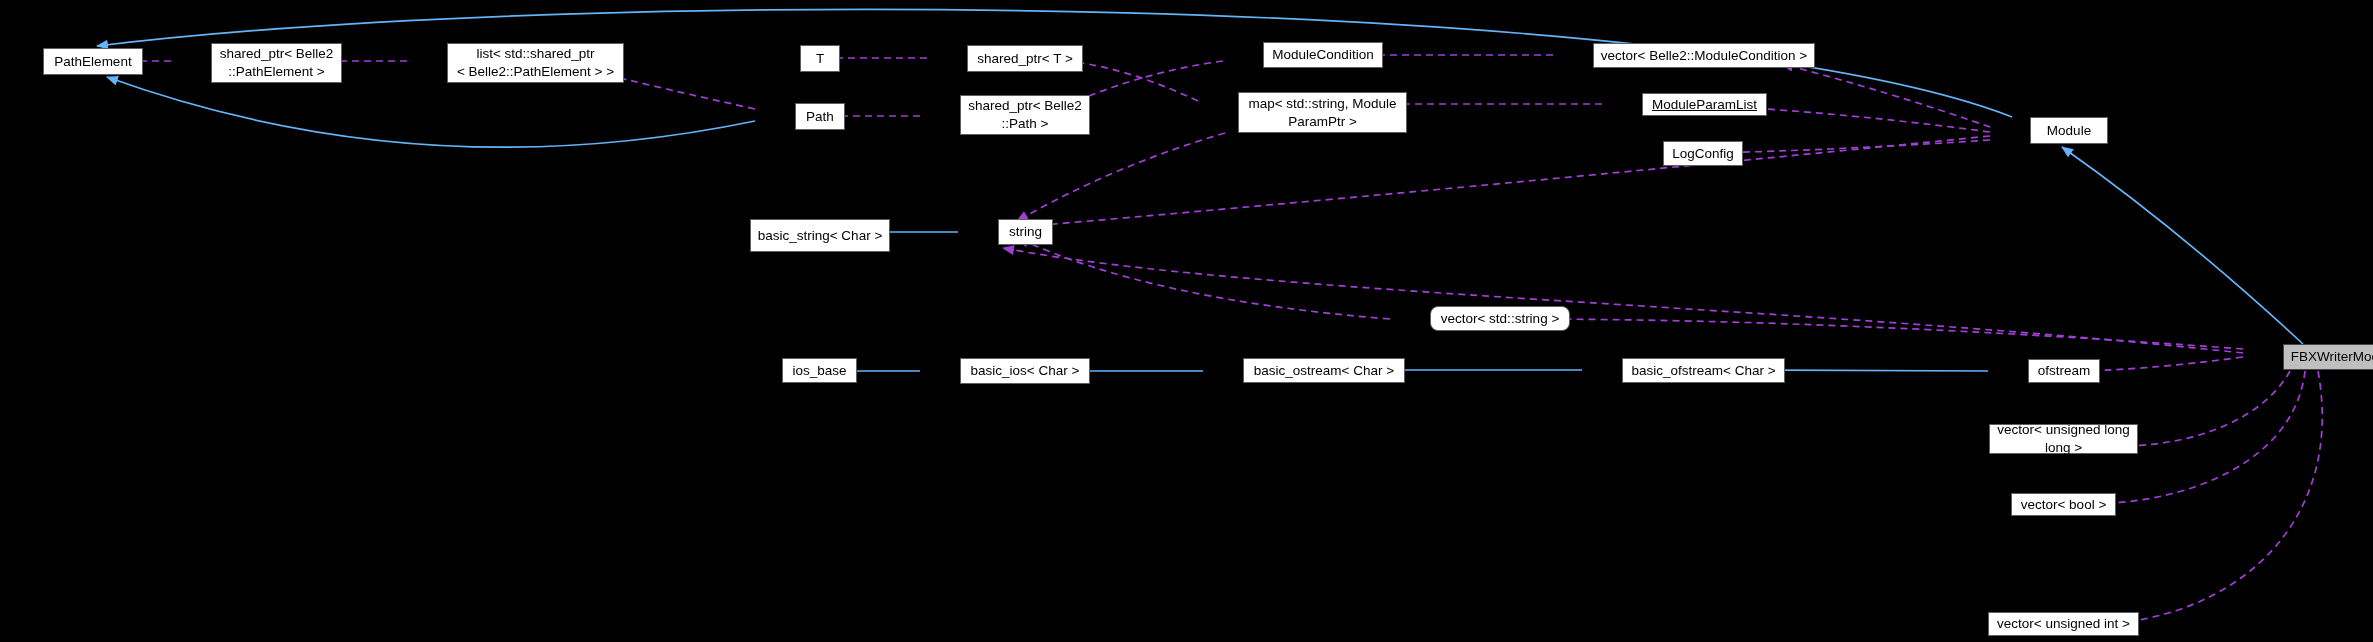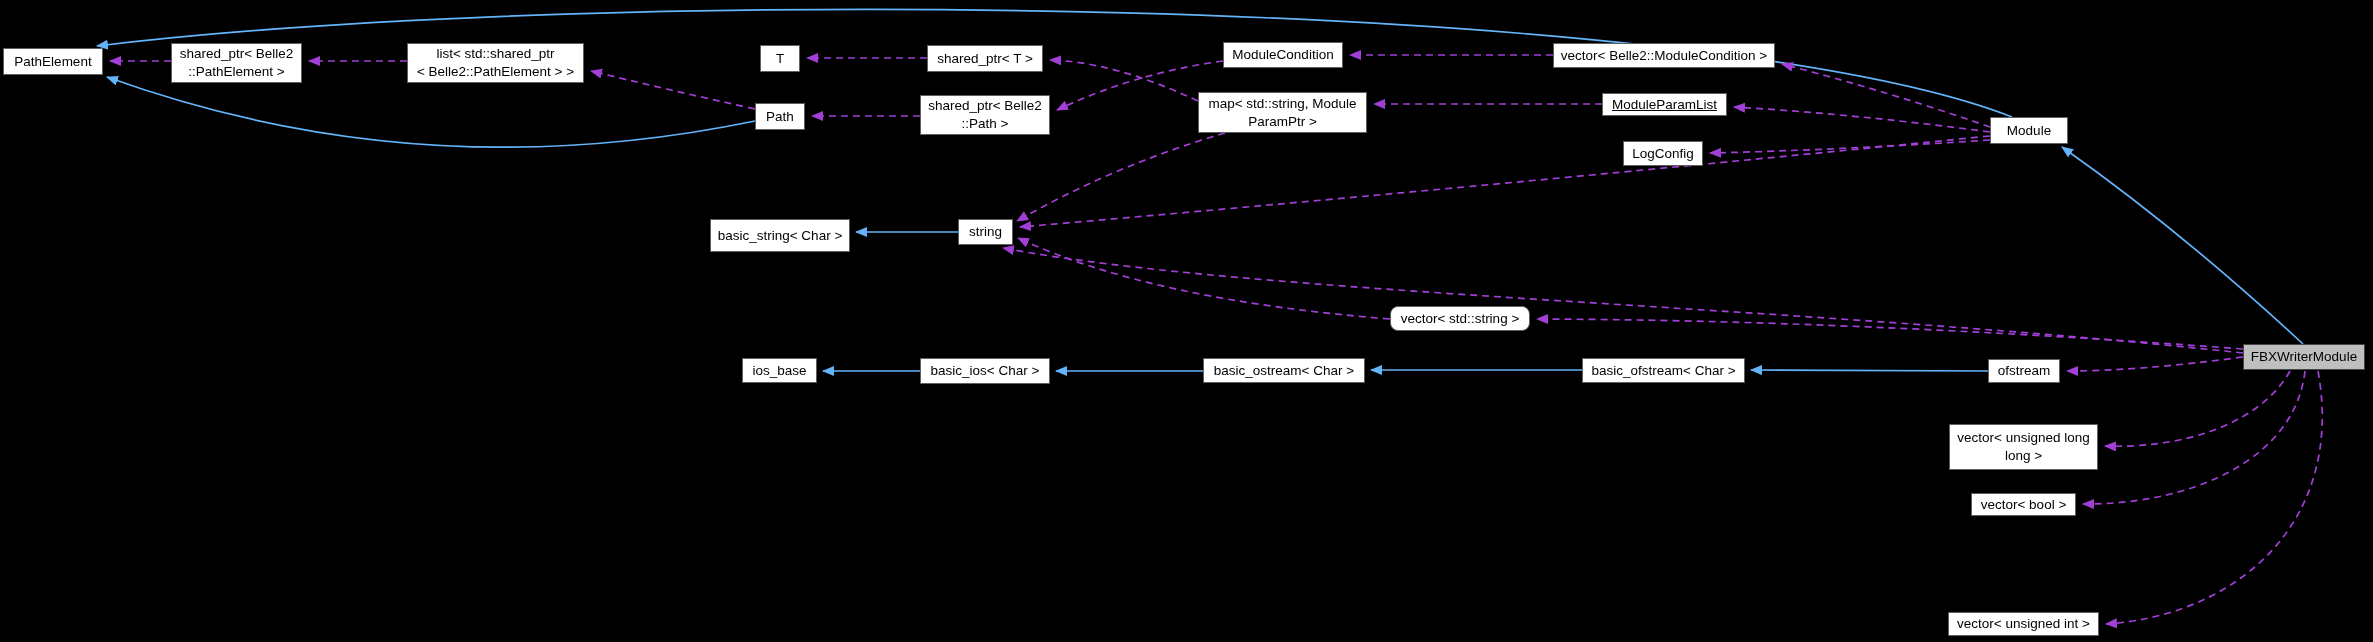--- a/index.html
+++ b/index.html
@@ -2,21 +2,21 @@
 <html><head>
 <meta charset="utf-8">
 <style>
   html,body{margin:0;padding:0;background:#000;}
   #canvas{position:relative;width:2373px;height:642px;background:#000;overflow:hidden;
           font-family:"Liberation Sans","DejaVu Sans",sans-serif;}
   #edges{position:absolute;left:0;top:0;width:2373px;height:642px;}
   .node{position:absolute;box-sizing:border-box;background:#fff;border:1.5px solid #5e5e5e;
         color:#000;display:flex;flex-direction:column;align-items:center;justify-content:center;
         text-align:center;font-size:13.5px;line-height:18px;white-space:nowrap;padding:0 4px;
-        cursor:pointer;}
+        cursor:pointer;margin-left:40px;}
   .node.highlight{background:#bfbfbf;border-color:#454545;cursor:default;}
   .edge-inheritance{stroke:#63b4fa;stroke-width:1.7;fill:none;}
   .edge-usage{stroke:#a23fd6;stroke-width:1.7;fill:none;stroke-dasharray:7 5;}
 </style>
 </head>
 <body>
 
 <div id="canvas">
   <svg id="edges" viewBox="0 0 2373 642" xmlns="http://www.w3.org/2000/svg">
     <defs>
@@ -123,21 +123,21 @@
       </div>
       <div class="node" style="left: 1582px; top: 358px; width: 163px; height: 25px;">
         <span>basic_ofstream&lt; Char &gt;</span>
       </div>
       <div class="node" style="left: 1988px; top: 359px; width: 72px; height: 24px;">
         <span>ofstream</span>
       </div>
       <div class="node highlight" style="left: 2243px; top: 344px; width: 122px; height: 26px;">
         <span>FBXWriterModule</span>
       </div>
-      <div class="node" style="left: 1949px; top: 424px; width: 149px; height: 46px;">
+      <div class="node" style="left: 1949px; top: 424px; width: 149px; height: 30px;">
         <span>vector&lt; unsigned long</span>
         <span>long &gt;</span>
       </div>
       <div class="node" style="left: 1971px; top: 493px; width: 105px; height: 23px;">
         <span>vector&lt; bool &gt;</span>
       </div>
       <div class="node" style="left: 1948px; top: 612px; width: 151px; height: 24px;">
         <span>vector&lt; unsigned int &gt;</span>
       </div>
     </div>

